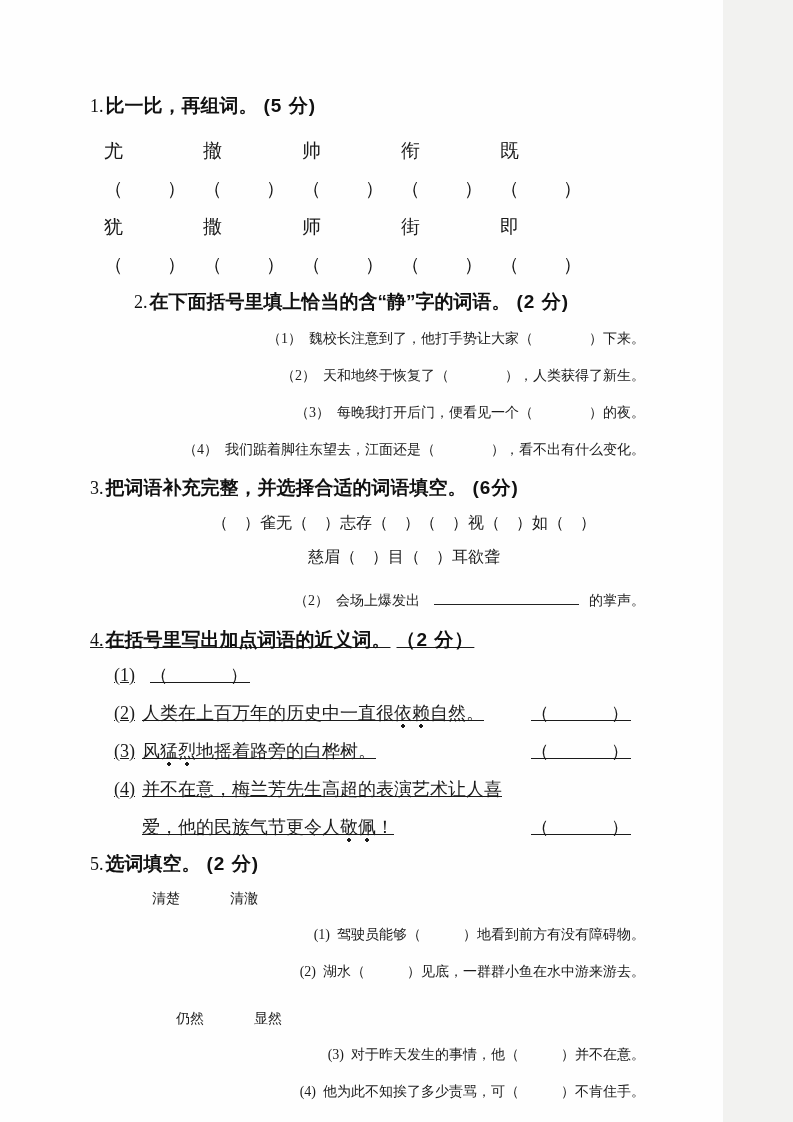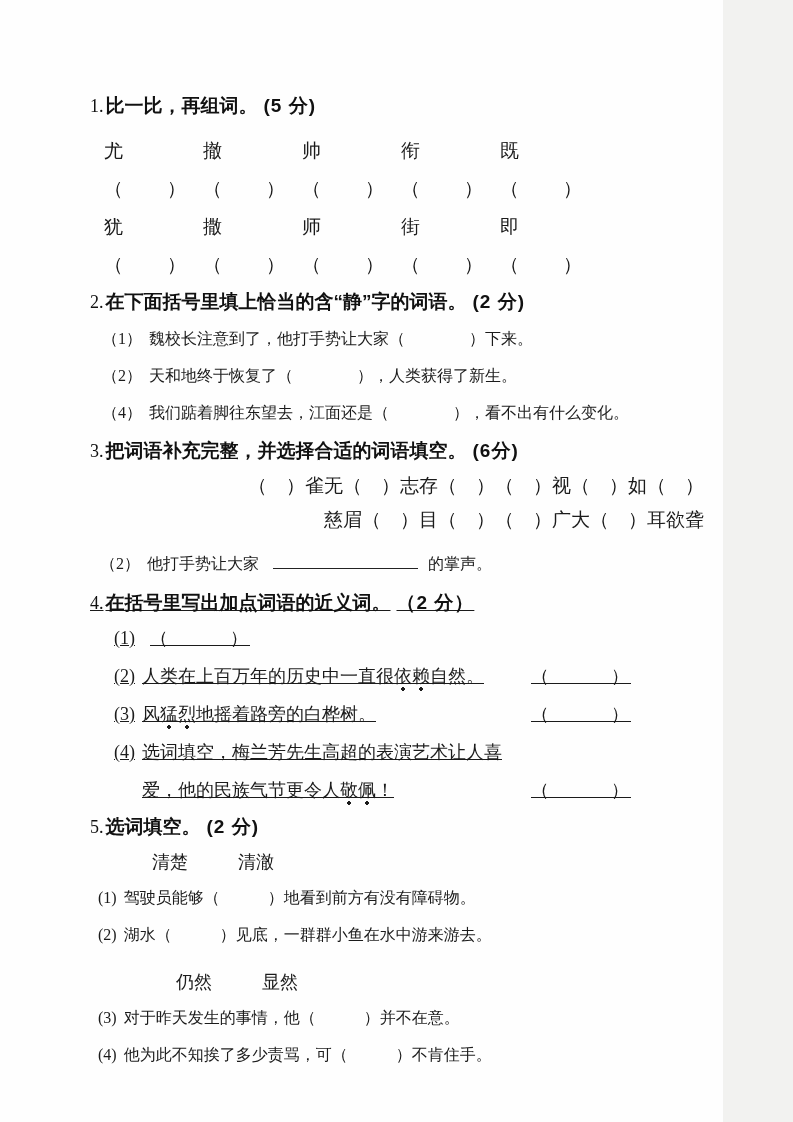--- a/index.html
+++ b/index.html
@@ -29,23 +29,24 @@
   .q-num {
     font-family: "Liberation Serif", serif;
     font-weight: 400;
     font-size: 18px;
     margin-right: 2px;
   }
   .q-points { margin-left: 6px; letter-spacing: 1px; }
 
   
   .line {
-    font-size: 16px;
+    font-size: 14px;
     line-height: 37px;
     white-space: nowrap;
+    text-align: right;
   }
   .label { margin-right: 7px; }
 
   
   .pair-row {
     display: flex;
     justify-content: space-between;
     width: 495px;
     margin-left: 14px;
     font-size: 19px;
@@ -55,24 +56,24 @@
   .pair .paren { letter-spacing: 2px; }
 
   .q1-rows { margin-top: 14px; }
 
   
   .q2-items { margin-top: 6px; padding-left: 12px; }
 
   
   .idiom-row {
     display: flex;
-    justify-content: flex-end;
+    justify-content: center;
     width: 600px;
     margin-left: 14px;
-    font-size: 19px;
+    font-size: 16px;
     line-height: 34px;
   }
   .q3-idioms { margin-top: 6px; }
   .q3-items { margin-top: 8px; padding-left: 10px; }
   .q3-items .line { line-height: 38px; }
   .uline {
     display: inline-block;
     border-bottom: 1.6px solid #222;
     height: 14px;
     vertical-align: baseline;
@@ -102,31 +103,31 @@
     background-image: radial-gradient(circle, #1b1b1b 1.7px, transparent 2px);
     background-size: 1em 6px;
     background-repeat: repeat-x;
     background-position: left bottom;
     padding-bottom: 6px;
   }
 
   
   .q5-block { margin-top: 6px; }
   .choice-row {
-    font-size: 18px;
+    font-size: 14px;
     line-height: 34px;
     display: flex;
     gap: 50px;
   }
   .choice-row-1 { padding-left: 62px; }
   .choice-row-2 { padding-left: 86px; margin-top: 12px; }
   .q5-items { padding-left: 8px; }
 
   .section { margin-top: 8px; }
-  .section-q2 { margin-top: 6px; }
+  .section-q2 { margin-top: 6px; margin-left: 44px; }
   .section-q4 { margin-top: 8px; text-decoration: underline; }
   .section-q5 { margin-top: 6px; }
 </style>
 </head>
 <body>
 
 <div class="page">
 
   <section class="section">
     <div class="q-header">
@@ -150,43 +151,43 @@
     </div>
   </section>
 
   <section class="section section-q2">
     <div class="q-header">
       <span class="q-num">2.</span><span>在下面括号里填上恰当的含“静”字的词语。</span><span class="q-points">(2 分)</span>
     </div>
     <div class="q2-items">
       <div class="line"><span class="label">（1）</span><span>魏校长注意到了，他打手势让大家（　　　　）下来。</span></div>
       <div class="line"><span class="label">（2）</span><span>天和地终于恢复了（　　　　），人类获得了新生。</span></div>
+      <div class="line"><span class="label">（3）</span><span>每晚我打开后门，便看见一个（　　　　）的夜。</span></div>
       <div class="line"><span class="label">（4）</span><span>我们踮着脚往东望去，江面还是（　　　　），看不出有什么变化。</span></div>
     </div>
   </section>
 
   <section class="section">
     <div class="q-header">
       <span class="q-num">3.</span><span>把词语补充完整，并选择合适的词语填空。</span><span class="q-points">(6分)</span>
     </div>
     <div class="q3-idioms">
       <div class="idiom-row">
         <span>（　）雀无（　）</span>
         <span>志存（　）（　）</span>
         <span>视（　）如（　）</span>
       </div>
       <div class="idiom-row">
         <span>慈眉（　）目</span>
-        <span>（　）（　）广大</span>
         <span>（　）耳欲聋</span>
       </div>
     </div>
     <div class="q3-items">
       <div class="line">
-        <span class="label">（2）</span><span>他打手势让大家</span><span class="uline uline-2"></span><span>的掌声。</span>
+        <span class="label">（2）</span><span>会场上爆发出</span><span class="uline uline-2"></span><span>的掌声。</span>
       </div>
     </div>
   </section>
 
   <section class="section section-q4">
     <div class="q-header">
       <span class="q-num">4.</span><span>在括号里写出加点词语的近义词。</span><span class="q-points">（2 分）</span>
     </div>
     <div class="q4-items">
       <div class="q4-item">
@@ -198,21 +199,21 @@
         <div class="q4-text"><span>人类在上百万年的历史中一直很</span><span class="em-dots">依赖</span><span>自然。</span></div>
         <span class="ans-paren">（　　　）</span>
       </div>
       <div class="q4-item">
         <span class="label">(3)</span>
         <div class="q4-text"><span>风</span><span class="em-dots">猛烈</span><span>地摇着路旁的白桦树。</span></div>
         <span class="ans-paren">（　　　）</span>
       </div>
       <div class="q4-item">
         <span class="label">(4)</span>
-        <div class="q4-text"><span>选词填空，梅兰芳先生高超的表演艺术让人喜爱，他的民族气节更令人</span><span class="em-dots">敬佩</span><span>！</span></div>
+        <div class="q4-text"><span>并不在意，梅兰芳先生高超的表演艺术让人喜爱，他的民族气节更令人</span><span class="em-dots">敬佩</span><span>！</span></div>
         <span class="ans-paren">（　　　）</span>
       </div>
     </div>
   </section>
 
   <section class="section section-q5">
     <div class="q-header">
       <span class="q-num">5.</span><span>选词填空。</span><span class="q-points">(2 分)</span>
     </div>
     <div class="q5-block">

